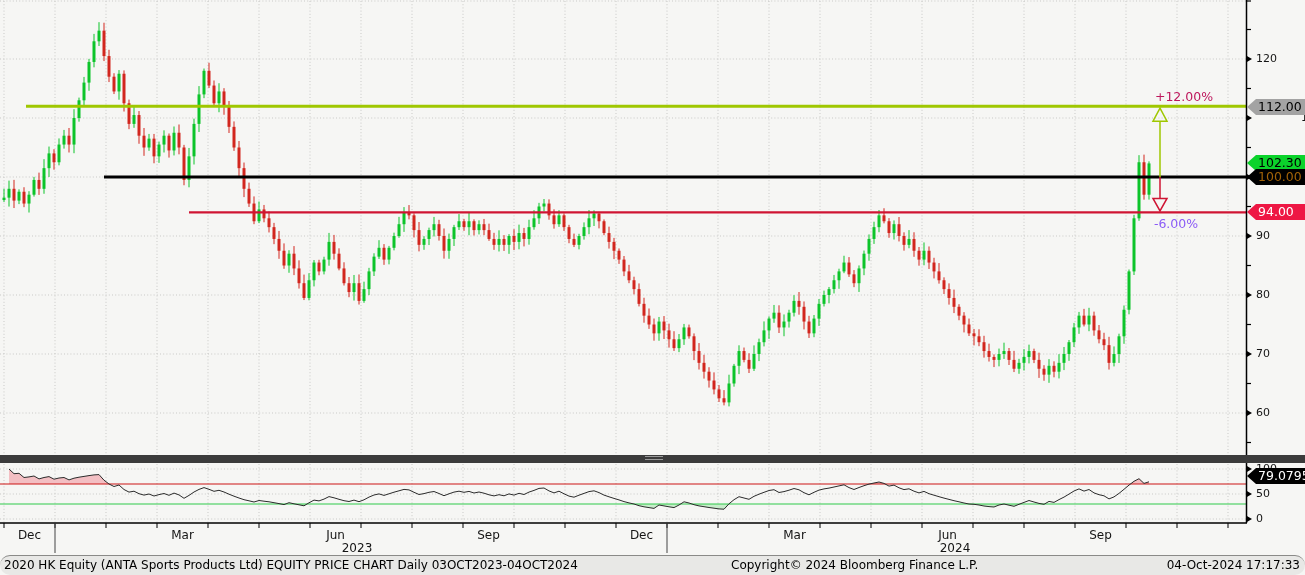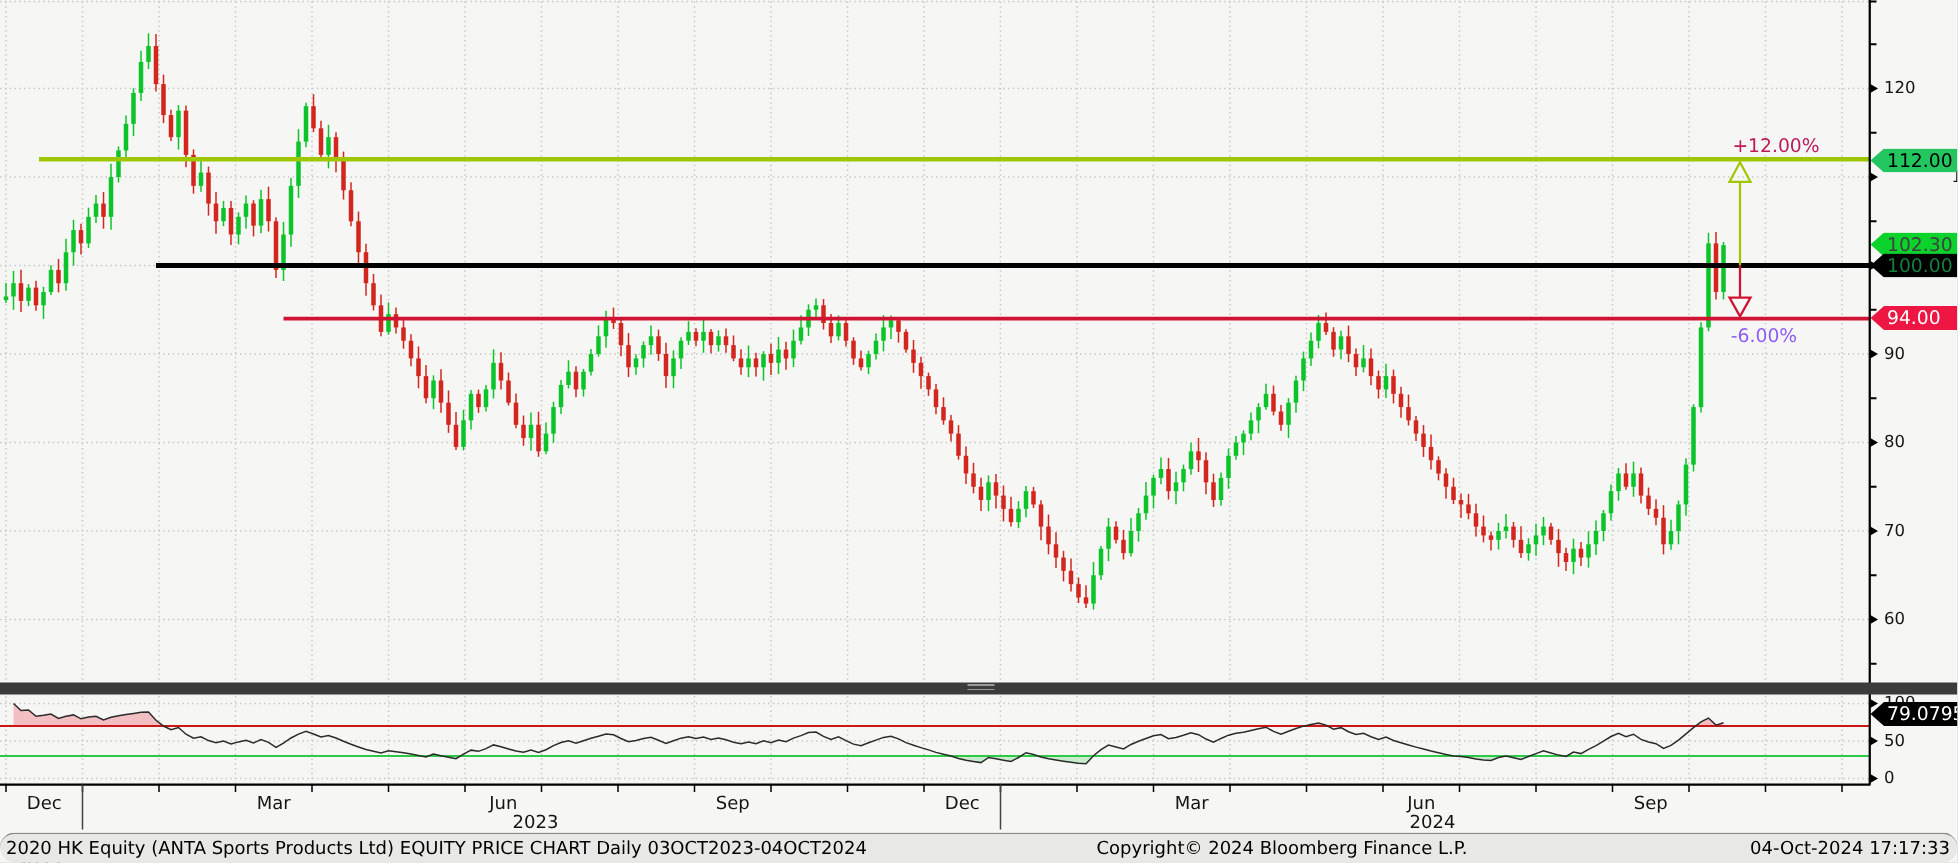--- a/index.html
+++ b/index.html
@@ -640,23 +640,23 @@
       <div class="xlabel" style="left:488.5px;top:528px;">Sep</div>
       <div class="xlabel" style="left:641.5px;top:528px;">Dec</div>
       <div class="xlabel" style="left:794.5px;top:528px;">Mar</div>
       <div class="xlabel" style="left:947.5px;top:528px;">Jun</div>
       <div class="xlabel" style="left:1100.5px;top:528px;">Sep</div>
       <div class="xlabel" style="left:26px;top:569px;">2022</div>
       <div class="xlabel" style="left:357px;top:541px;">2023</div>
       <div class="xlabel" style="left:955px;top:541px;">2024</div>
     </div>
 
-  <div class="tag" style="top:99px;background:#22c55e;color:#000;">112.00</div>
-  <div class="tag" style="top:155px;background:#0bd32b;color:#404040;">102.30</div>
-  <div class="tag" style="top:169px;background:#000;color:#15803d;">100.00</div>
+  <div class="tag" style="top:99px;background:#a3a3a3;color:#000;">112.00</div>
+  <div class="tag" style="top:155px;background:#0bd32b;color:#000000;">102.30</div>
+  <div class="tag" style="top:169px;background:#000;color:#a16207;">100.00</div>
   <div class="tag" style="top:204px;background:#ee1744;color:#ffffff;">94.00</div>
   <div class="tag" style="top:468px;width:66px;background:#000;color:#fff;">79.0795</div>
 
   <div class="anno" style="left:1148px;top:89px;color:#be185d;">+12.00%</div>
   <div class="anno" style="left:1140px;top:216px;color:#8b5cf6;">-6.00%</div>
 
   <div class="divider">
     <div class="grip"></div>
   </div>
 

